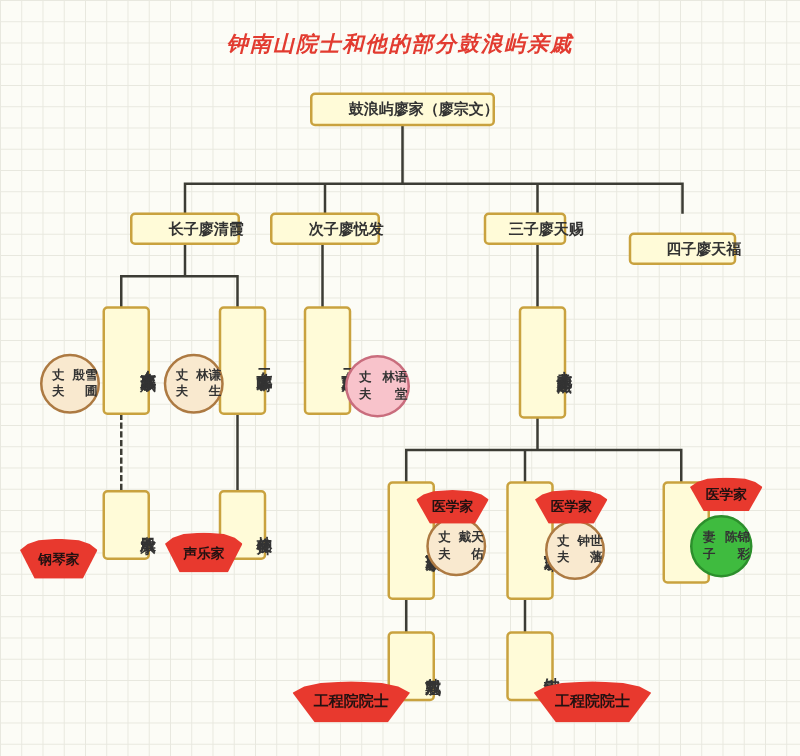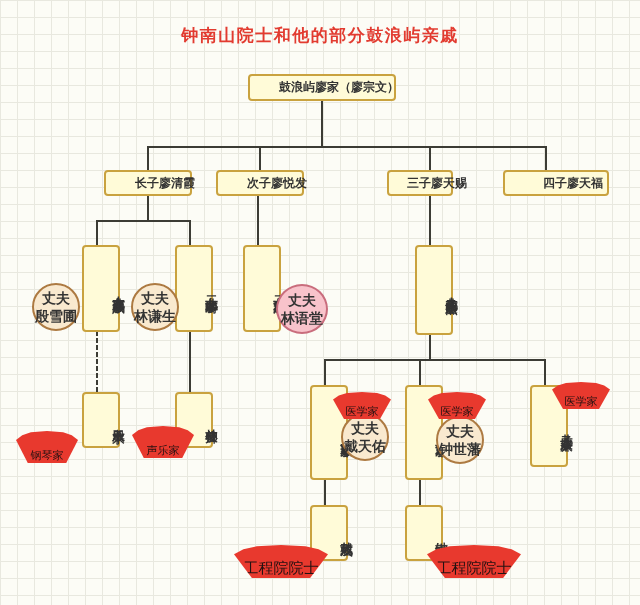--- a/index.html
+++ b/index.html
@@ -10,47 +10,48 @@
     background-color:#fcfcf6;
     background-image:
       linear-gradient(#e8e8df 1px, transparent 1px),
       linear-gradient(90deg, #e8e8df 1px, transparent 1px);
     background-size:17px 17px;
   }
   .title {
     position:absolute; top:24px; left:0; width:100%; text-align:center;
     font-size:17px; font-weight:bold; letter-spacing:1.5px;
     color:var(--title-red,#e23b30);
+    font-style:italic;
   }
   .lines { position:absolute; left:0; top:0; }
   .ln { fill:none; stroke:var(--line,#3c3c35); stroke-width:2; stroke-linecap:square; }
   .dash { stroke-dasharray:3 4; }
   .node {
     position:absolute; background:var(--node-fill,#fffbd8);
     border:2px solid var(--node-border,#c9a23f); border-radius:4px;
     display:flex; align-items:center; justify-content:center;
     color:#333; font-weight:bold;padding-left:34px;
   }
   .hbox { font-size:12px; white-space:nowrap; }
   .vbox { writing-mode:vertical-rl; text-orientation:upright; font-size:12.5px; letter-spacing:1px; }
   .oval {
     position:absolute; border-radius:50%;
     background:var(--spouse-fill,#f9e9cf); border:2px solid #ad7a42;
-    display:flex; flex-direction:column; align-items:center; justify-content:center;
-    font-size:14px; font-weight:bold; color:#333; line-height:1.3; text-align:right;
+    display:flex; flex-direction:row; align-items:center; justify-content:center;
+    font-size:10px; font-weight:bold; color:#333; line-height:1.3; text-align:right;
   }
   .oval.pink  { background:var(--spouse-pink,#f8c3cb); border-color:#c96d7d; }
   .oval.green { background:var(--spouse-green,#3fbb3f); border-color:#2c8f2c; }
   .fan {
     position:absolute; background:var(--badge-red,#e8392e);
     clip-path:polygon(0% 28%, 10% 13%, 24% 4%, 50% 0%, 76% 4%, 90% 13%, 100% 28%, 81% 100%, 19% 100%);
-    display:flex; align-items:flex-end; justify-content:center;
-    color:#241111; font-weight:normal; font-size:11px; white-space:nowrap;
+    display:flex; align-items:center; justify-content:center;
+    color:#241111; font-weight:bold; font-size:11px; white-space:nowrap;
   }
-  .fan.big { font-size:15px; }
+  .fan.big { font-size:12px; }
 </style>
 </head>
 <body>
 
 <div class="canvas">
 
   <div class="title">钟南山院士和他的部分鼓浪屿亲戚</div>
 
   <svg class="lines" width="640" height="605">
     <path class="ln" d="M322,100 L322,147 M148,147 L546,147 M148,147 L148,170 M260,147 L260,170 M430,147 L430,170 M546,147 L546,170"></path>
@@ -70,21 +71,21 @@
 
   <div class="node hbox" style="left:216px;top:170px;width:88px;height:26px">
     <span>次子廖悦发</span>
   </div>
   <div class="node hbox" style="left:104px;top:170px;width:88px;height:26px">
     <span>长子廖清霞</span>
   </div>
   <div class="node hbox" style="left:387px;top:170px;width:66px;height:26px">
     <span>三子廖天赐</span>
   </div>
-  <div class="node hbox" style="left:503px;top:170px;width:106px;height:26px">
+  <div class="node hbox" style="left:503px;top:186px;width:86px;height:26px">
     <span>四子廖天福</span>
   </div>
 
   <div class="node vbox" style="left:82px;top:245px;width:30px;height:87px">
     <span>大女儿廖翠娥</span>
   </div>
   <div class="node vbox" style="left:175px;top:245px;width:30px;height:87px">
     <span>二女儿廖翠畴</span>
   </div>
   <div class="node vbox" style="left:243px;top:245px;width:30px;height:87px">
@@ -130,20 +131,24 @@
     <span>林语堂</span>
   </div>
   <div class="oval" style="left:341px;top:413px;width:48px;height:48px">
     <span>丈夫</span>
     <span>戴天佑</span>
   </div>
   <div class="oval" style="left:436px;top:416px;width:48px;height:48px">
     <span>丈夫</span>
     <span>钟世藩</span>
   </div>
+  <div class="oval green" style="left:552px;top:412px;width:50px;height:50px">
+    <span>妻子</span>
+    <span>陈锦彩</span>
+  </div>
 
   <div class="fan" style="left:16px;top:431px;width:62px;height:32px">
     <span>钢琴家</span>
   </div>
   <div class="fan" style="left:132px;top:426px;width:62px;height:32px">
     <span>声乐家</span>
   </div>
   <div class="fan" style="left:333px;top:392px;width:58px;height:27px">
     <span>医学家</span>
   </div>

